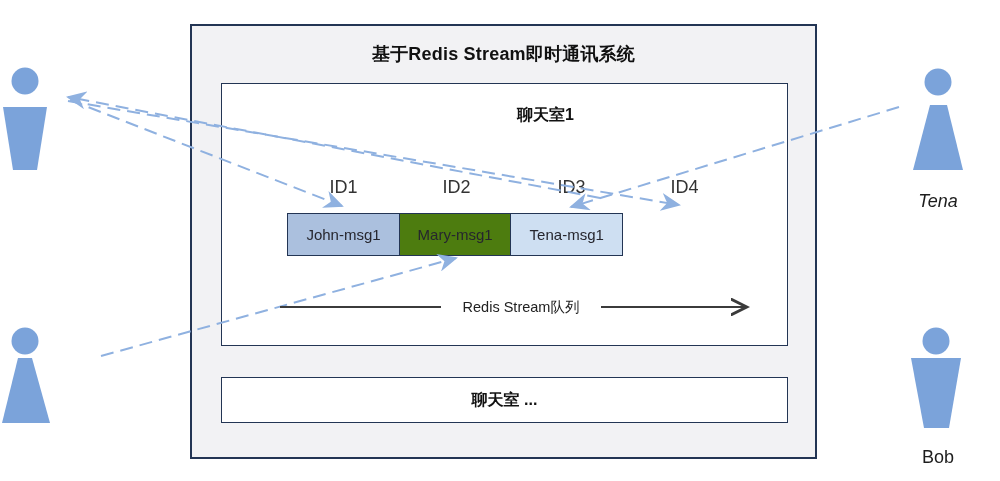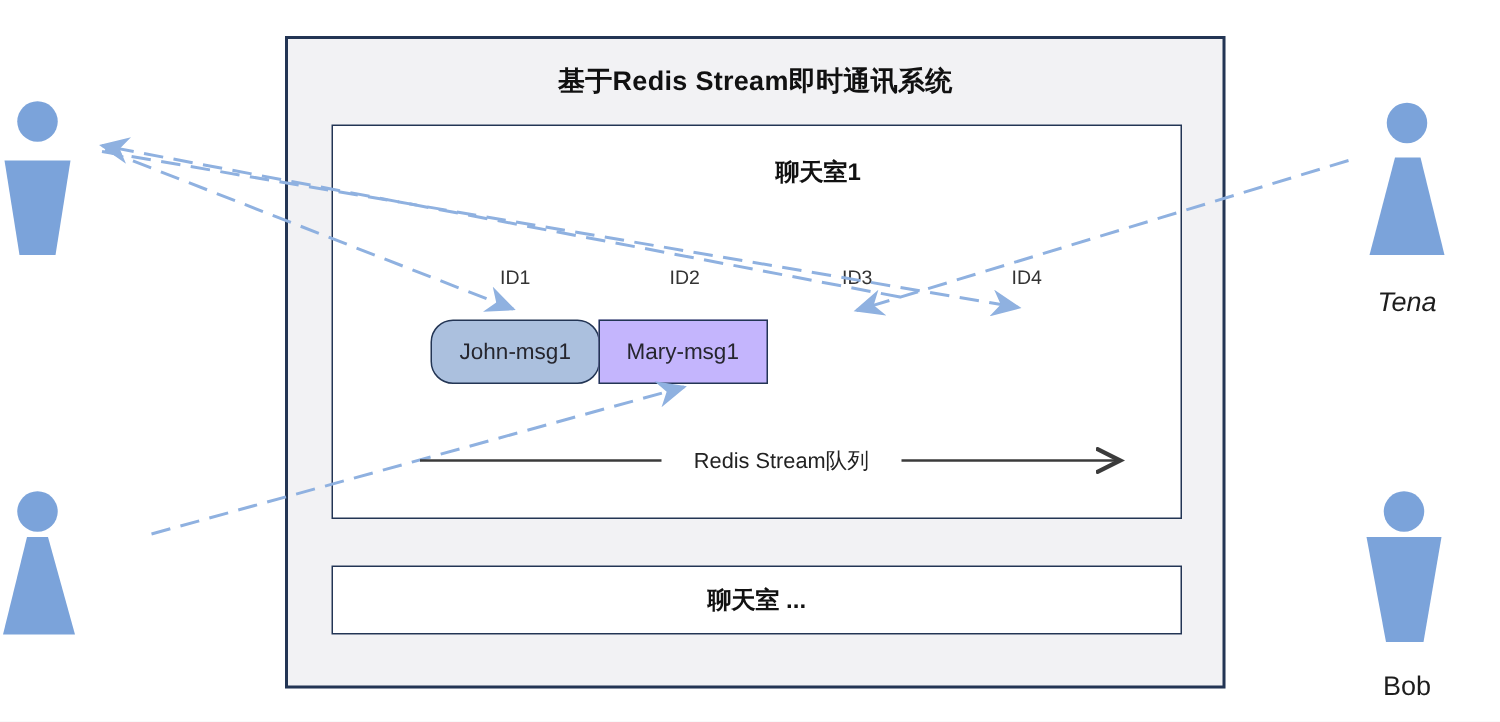--- a/index.html
+++ b/index.html
@@ -23,35 +23,35 @@
     left:221px;top:83px;width:567px;height:263px;
     background:#ffffff;border:1.5px solid #233554;box-sizing:border-box;
   }
   .room1-title{
     left:221px;top:105px;width:649px;text-align:center;
     font-size:16px;font-weight:bold;color:#111111;
   }
   
   .id-label{
     top:177px;width:113px;text-align:center;
-    font-size:13px;color:#333333;
+    font-size:18px;color:#333333;
   }
   .id1{left:287px;} .id2{left:400px;} .id3{left:515px;} .id4{left:628px;}
   
   .msg-row{left:287px;top:213px;display:flex;}
   .msg-cell{
     width:113px;height:43px;box-sizing:border-box;
     border:1.4px solid #233554;margin-left:-1.4px;
     display:flex;align-items:center;justify-content:center;
     font-size:15px;color:#26262e;
   }
-  .msg-cell:first-child{margin-left:0;border-radius:15px;}
+  .msg-cell:first-child{margin-left:0;}
   .msg-strong{background:#abc0de;}
   .msg-mid{background:#cedff2;}
-  .msg-pale{background:#c4b5fd;}
+  .msg-pale{background:#4d7c0f;}
   
   .queue-label{
     left:438px;top:298px;width:166px;text-align:center;
     font-size:14.5px;color:#222222;
   }
   
   .room2-box{
     left:221px;top:377px;width:567px;height:46px;
     background:#ffffff;border:1.5px solid #233554;box-sizing:border-box;
   }
@@ -77,20 +77,21 @@
 <div class="abs room1-title">聊天室1</div>
 
 <div class="abs id-label id1">ID1</div>
 <div class="abs id-label id2">ID2</div>
 <div class="abs id-label id3">ID3</div>
 <div class="abs id-label id4">ID4</div>
 
 <div class="abs msg-row">
   <div class="msg-cell msg-strong">John-msg1</div>
   <div class="msg-cell msg-pale">Mary-msg1</div>
+  <div class="msg-cell msg-mid">Tena-msg1</div>
 </div>
 
 <div class="abs queue-label">Redis Stream队列</div>
 
 <div class="abs room2-box"></div>
 <div class="abs room2-title">聊天室 ...</div>
 
 <div class="abs user-label label-tena">Tena</div>
 <div class="abs user-label label-bob">Bob</div>
 

